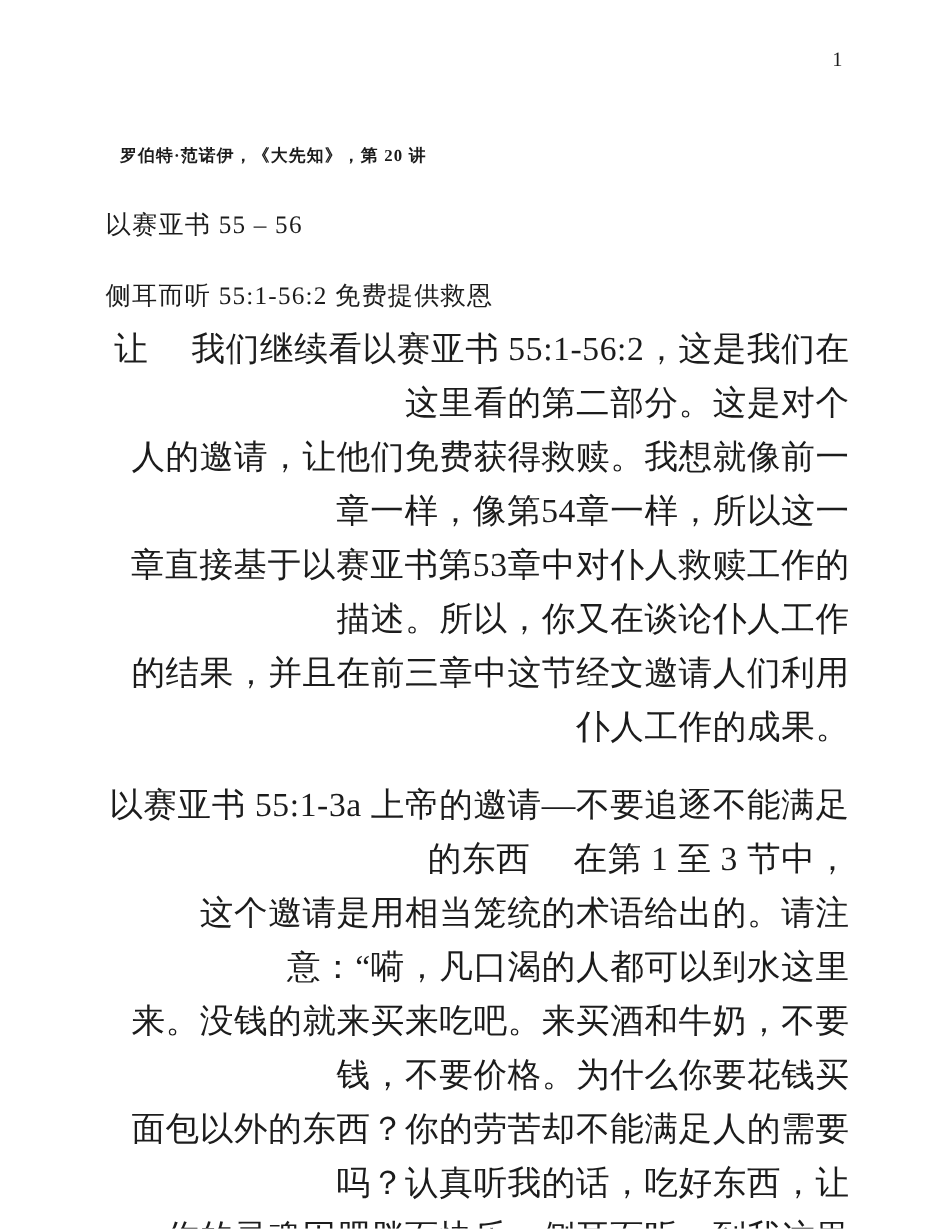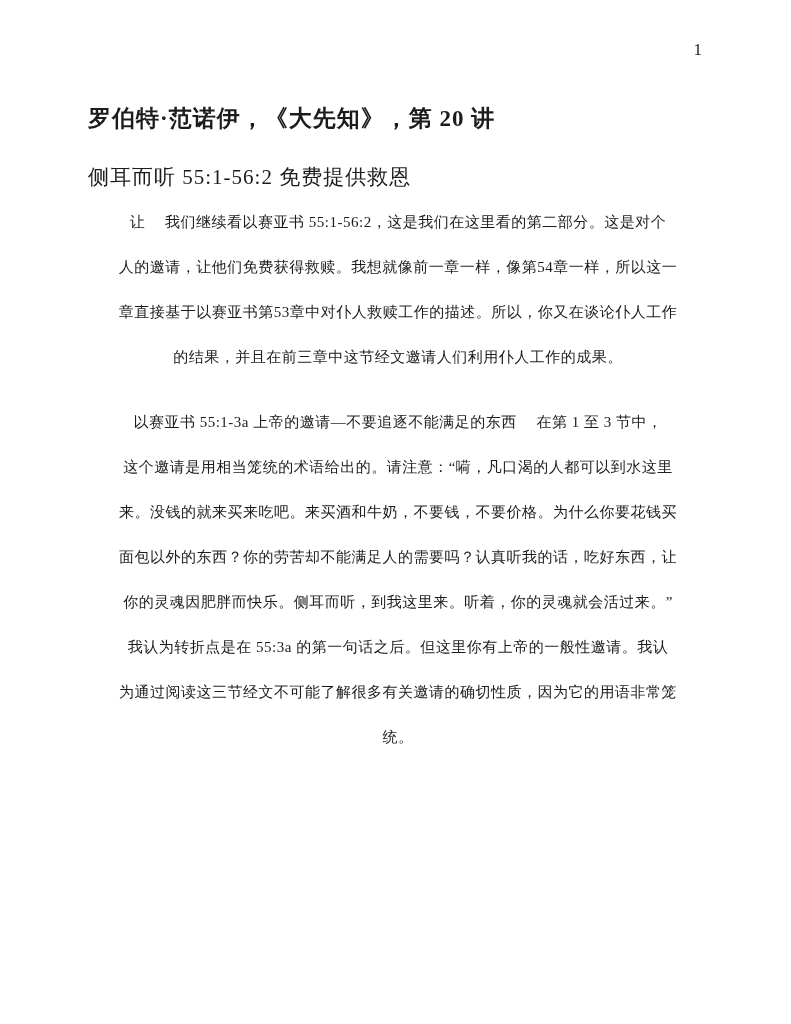--- a/index.html
+++ b/index.html
@@ -23,60 +23,61 @@
     font-size: 17px;
     line-height: 24px;
   }
   .content {
     position: absolute;
     left: 88px;
     top: 96px;
     width: 620px;
   }
   .doc-title {
-    margin: 0;
-    font-size: 23px;
+    margin: 12px;
+    font-size: 14px;
     font-weight: bold;
     line-height: 45px;
     letter-spacing: 1px;
   }
   .scripture-ref {
     margin-top: 5px;
     font-size: 21px;
     line-height: 45px;
     letter-spacing: 1px;
   }
   .section-heading {
     margin: 14px 0 0 0;
     font-size: 21px;
     font-weight: normal;
     line-height: 45px;
     letter-spacing: 1px;
   }
   .para {
     margin: 0;
-    font-size: 15px;
+    font-size: 28px;
     line-height: 45px;
     letter-spacing: 0.5px;
     white-space: pre-line;
-    text-align: center;
+    text-align: right;
   }
   .para.p2 {
     margin-top: 20px;
   }
 </style>
 </head>
 <body>
 
 <div class="page">
   <div class="page-number">1</div>
 
   <div class="content">
     <h1 class="doc-title">罗伯特·范诺伊，《大先知》，第 20 讲</h1>
 
+    <div class="scripture-ref">以赛亚书 55 – 56</div>
 
     <h2 class="section-heading">侧耳而听 55:1-56:2 免费提供救恩</h2>
 
     <p class="para p1">让　 我们继续看以赛亚书 55:1-56:2，这是我们在这里看的第二部分。这是对个
 人的邀请，让他们免费获得救赎。我想就像前一章一样，像第54章一样，所以这一
 章直接基于以赛亚书第53章中对仆人救赎工作的描述。所以，你又在谈论仆人工作
 的结果，并且在前三章中这节经文邀请人们利用仆人工作的成果。</p>
 
     <p class="para p2">以赛亚书 55:1-3a 上帝的邀请—不要追逐不能满足的东西　 在第 1 至 3 节中，
 这个邀请是用相当笼统的术语给出的。请注意：“嗬，凡口渴的人都可以到水这里

